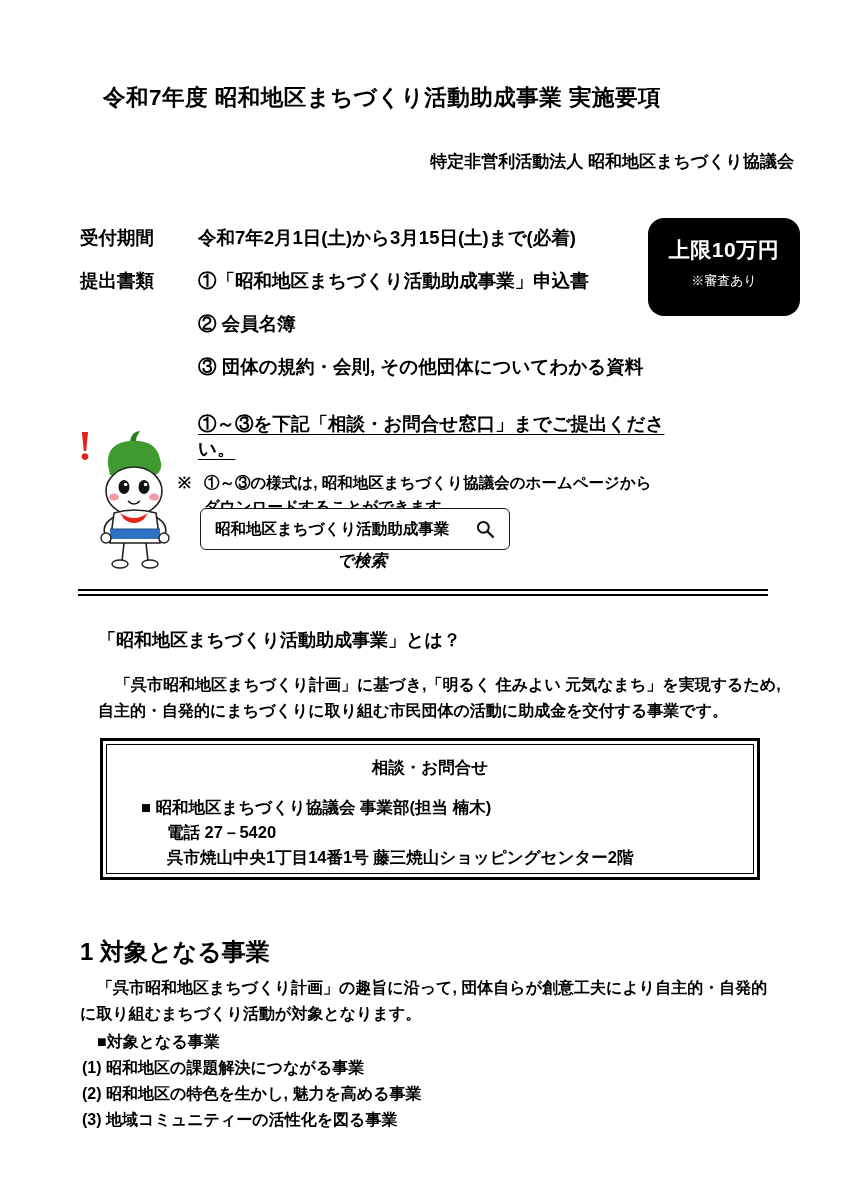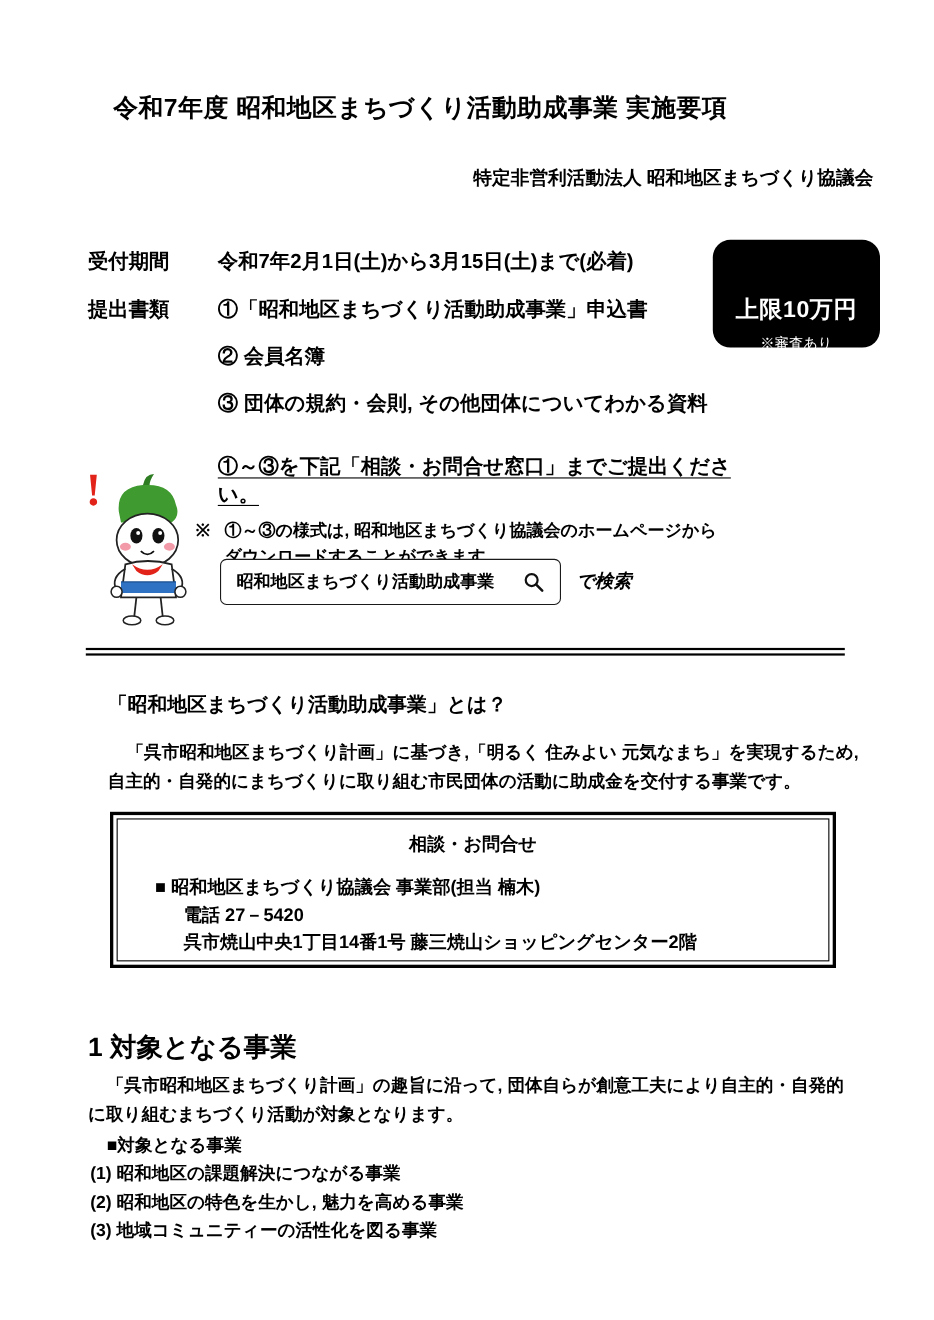--- a/index.html
+++ b/index.html
@@ -96,34 +96,34 @@
     border-radius: 16px;
     color: #ffffff;
     text-align: center;
     box-sizing: border-box;
     padding-top: 18px;
   }
   .badge .b1 {
     font-size: 21px;
     font-weight: bold;
     letter-spacing: 0.5px;
-    margin-top: 31px;
   }
   .badge .b2 {
     font-size: 13px;
     margin-top: 8px;
   }
 
   
   .search-wrap {
     position: absolute;
     top: 508px;
     left: 200px;
     display: flex;
     align-items: center;
+    flex-direction: column;
   }
   .search-box {
     width: 310px;
     height: 42px;
     border: 1.5px solid #1a1a1a;
     border-radius: 6px;
     display: flex;
     align-items: center;
     justify-content: space-between;
     padding: 0 14px;

